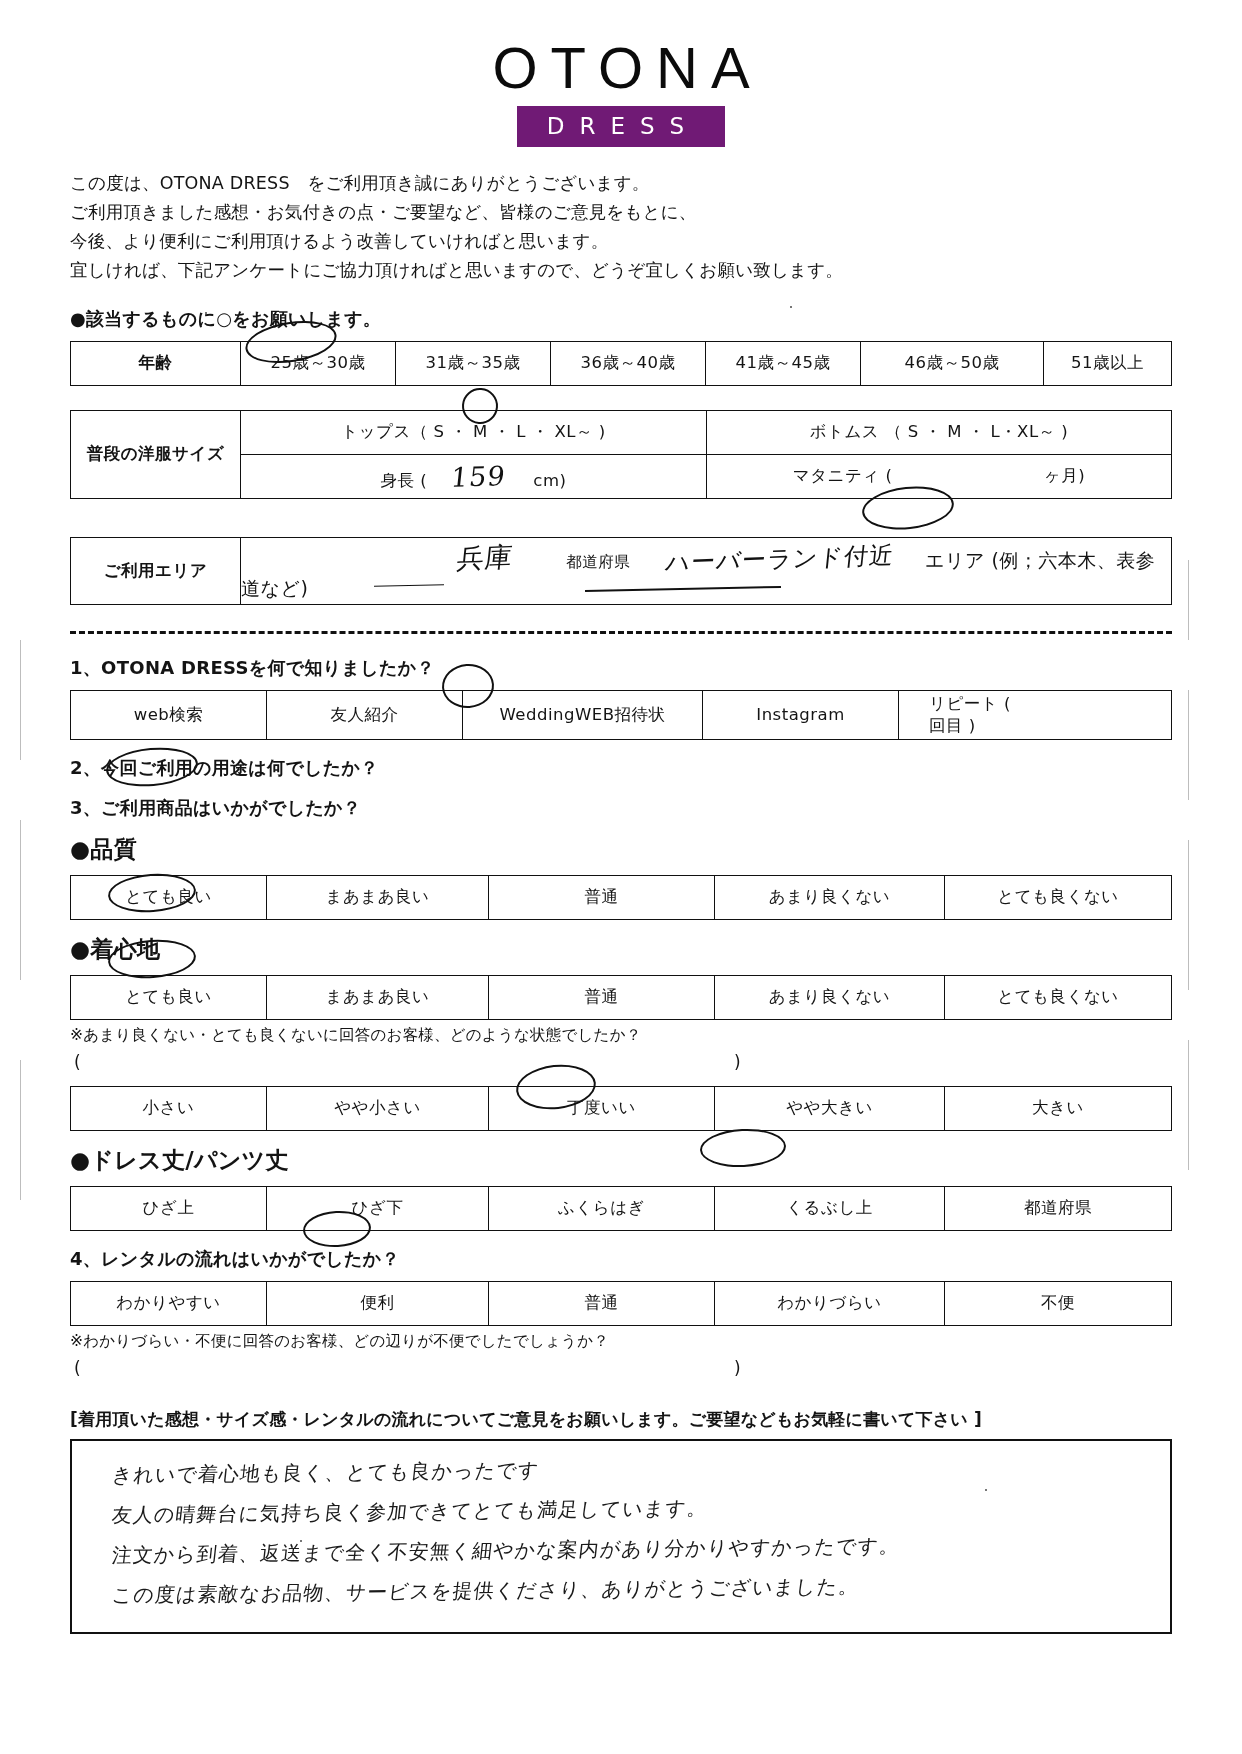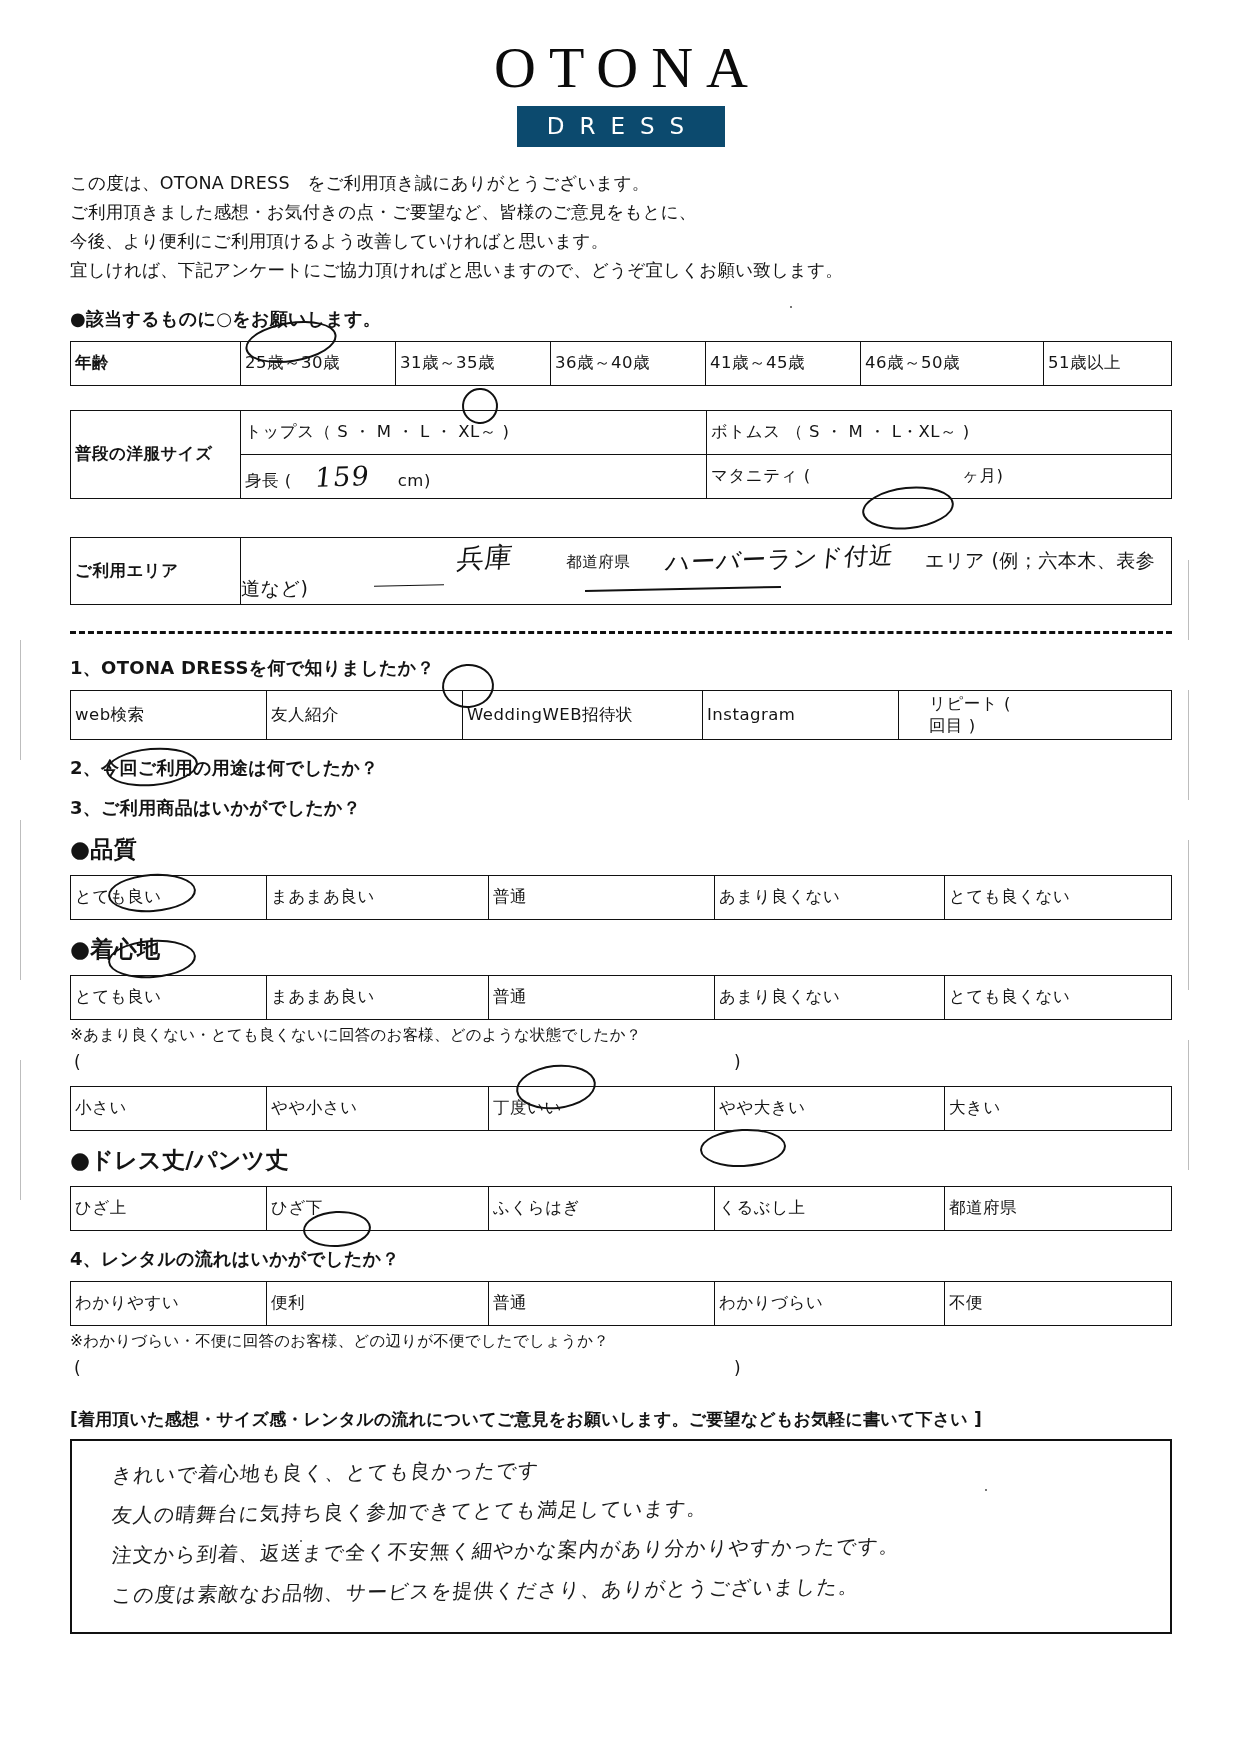--- a/index.html
+++ b/index.html
@@ -12,39 +12,39 @@
     position: relative;
     overflow: hidden;
   }
   .page { position:relative; width:1242px; height:1754px; padding: 0 70px; }
 
   
   .logo-wrap { text-align:center; padding-top: 38px; }
   .logo-main {
     font-size: 58px; letter-spacing: 13px; font-weight: 400;
     color:#0b0b0b; line-height: 1.05; padding-left: 13px;
-    font-family: Liberation Serif, serif;
+    font-family: Liberation Sans, sans-serif;
   }
   .logo-sub {
-    display:inline-block; background:#0c4a6e; color:#ffffff;
+    display:inline-block; background:#701a75; color:#ffffff;
     font-size: 23px; letter-spacing: 15px; padding: 7px 26px 8px 30px;
     margin-top: 7px;
   }
 
   
   .intro { margin-top: 22px; font-size: 17.5px; line-height: 29px; letter-spacing: .2px; }
   .intro div { white-space: nowrap; }
 
   .lead { margin-top: 22px; font-size: 18px; font-weight: bold; letter-spacing: .3px; }
 
   
   table.grid { border-collapse: collapse; width: 1102px; margin-top: 10px; table-layout: fixed; }
   table.grid td {
     border: 1.6px solid #111;
-    height: 44px; text-align:left; vertical-align: middle;
+    height: 44px; text-align:center; vertical-align: middle;
     font-size: 16.5px; letter-spacing: .5px; padding: 2px 4px;
     position: relative;
   }
   td.hd { font-weight: bold; font-size: 17px; }
   .spacer-14 { height: 14px; }
 
   
   .dashed {
     margin: 26px 0 22px 0; width: 1102px; height: 0;
     border-top: 3px dashed #111;

